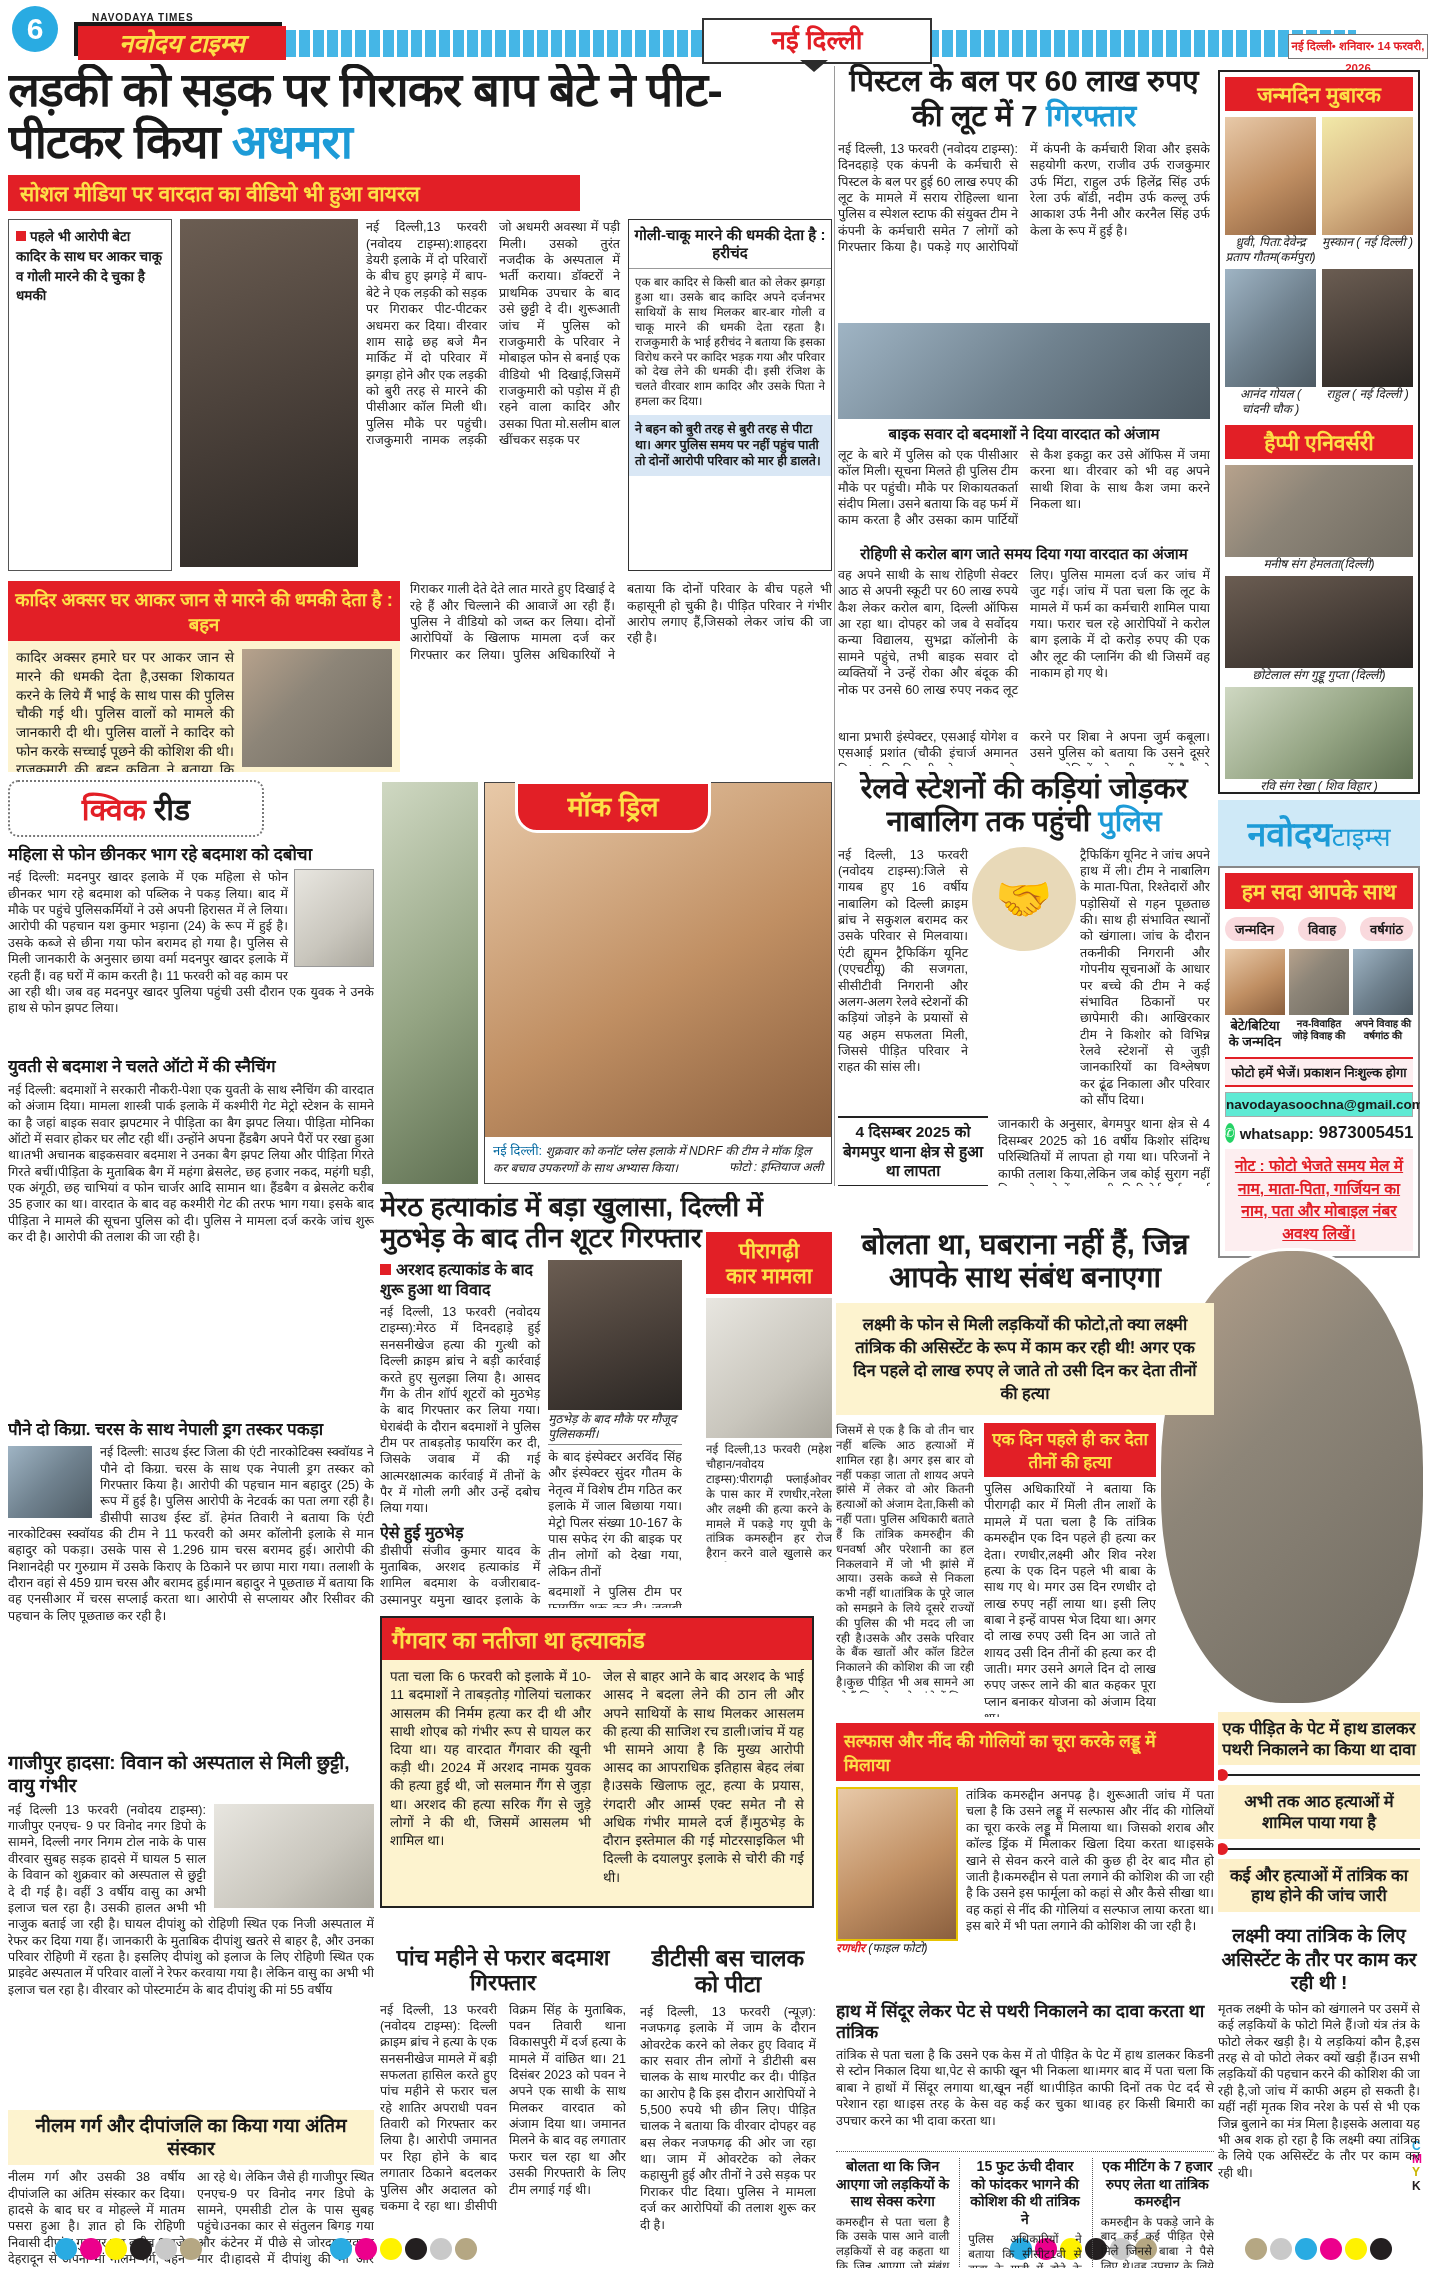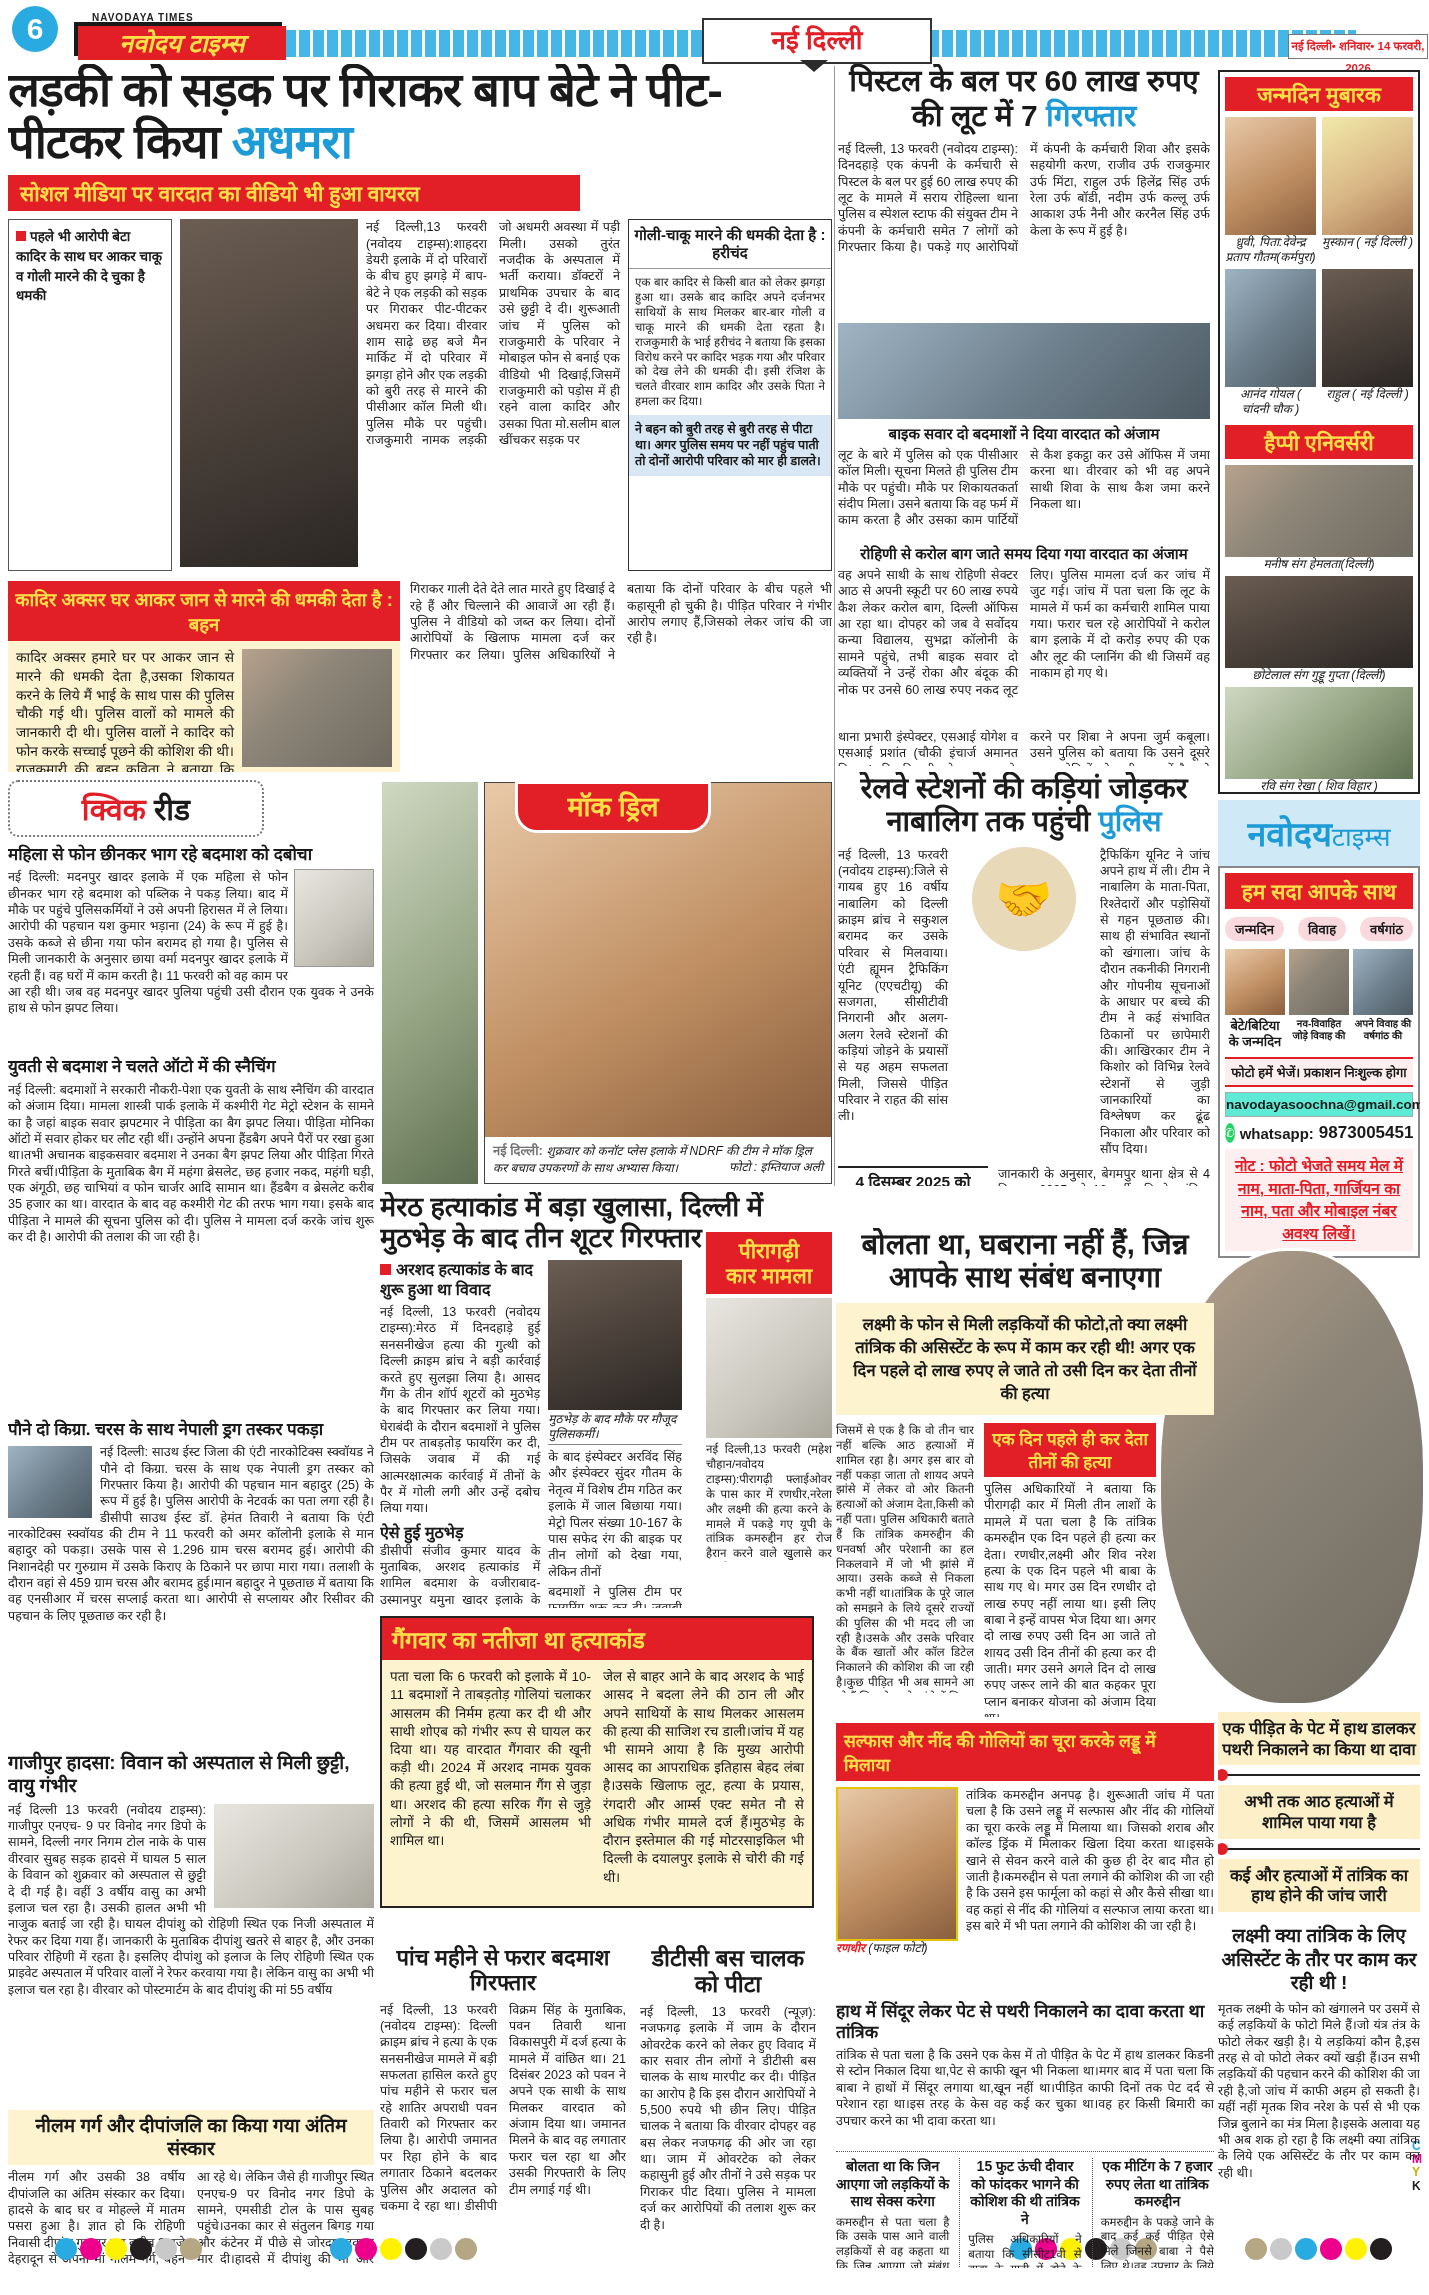--- a/index.html
+++ b/index.html
@@ -85,21 +85,21 @@
     <div class="photo cool" style="width:100%;height:96px;margin:6px 0;"></div>
     <div class="subhead">बाइक सवार दो बदमाशों ने दिया वारदात को अंजाम</div>
     <div class="bd cols2" style="margin-top:4px;height:92px;overflow:hidden;">लूट के बारे में पुलिस को एक पीसीआर कॉल मिली। सूचना मिलते ही पुलिस टीम मौके पर पहुंची। मौके पर शिकायतकर्ता संदीप मिला। उसने बताया कि वह फर्म में काम करता है और उसका काम पार्टियों से कैश इकट्ठा कर उसे ऑफिस में जमा करना था। वीरवार को भी वह अपने साथी शिवा के साथ कैश जमा करने निकला था।</div>
     <div class="subhead" style="margin-top:6px;">रोहिणी से करोल बाग जाते समय दिया गया वारदात का अंजाम</div>
     <div class="bd cols2" style="margin-top:4px;height:158px;overflow:hidden;">वह अपने साथी के साथ रोहिणी सेक्टर आठ से अपनी स्कूटी पर 60 लाख रुपये कैश लेकर करोल बाग, दिल्ली ऑफिस आ रहा था। दोपहर को जब वे सर्वोदय कन्या विद्यालय, सुभद्रा कॉलोनी के सामने पहुंचे, तभी बाइक सवार दो व्यक्तियों ने उन्हें रोका और बंदूक की नोक पर उनसे 60 लाख रुपए नकद लूट लिए। पुलिस मामला दर्ज कर जांच में जुट गई। जांच में पता चला कि लूट के मामले में फर्म का कर्मचारी शामिल पाया गया। फरार चल रहे आरोपियों ने करोल बाग इलाके में दो करोड़ रुपए की एक और लूट की प्लानिंग की थी जिसमें वह नाकाम हो गए थे।</div>
     <div class="bd cols2" style="margin-top:4px;height:120px;overflow:hidden;">थाना प्रभारी इंस्पेक्टर, एसआई योगेश व एसआई प्रशांत (चौकी इंचार्ज अमानत किदारा) की गठित टीम ने घटनास्थल के रूट पर लगे 100 से अधिक सीसीटीवी कैमरों की फुटेज खंगाली। जांच के दौरान पुलिस को शिकायतकर्ता के कर्मचारी शिबा पर शक हुआ। लगातार पूछताछ करने पर शिबा ने अपना जुर्म कबूला। उसने पुलिस को बताया कि उसने दूसरे सह आरोपियों को भारी मात्रा में कैश ले जाने की टिप दी थी। इसके बाद पुलिस ने राजीव और करण को गिरफ्तार कर लिया। जांच में पता चला कि बाकि चारों आरोपी घोषित बदमाश है। बाद में पुलिस ने करनैल सिंह, राहुल, रोहित और नदीम को गिरफ्तार किया। पुलिस ने इनके पास से कैश भी बरामद किया।</div>
   </div>
 
   <div class="abs" style="left:838px;top:772px;width:372px;height:414px;overflow:hidden;">
     <div style="font-weight:bold;font-size:29px;line-height:1.15;text-align:center;"><span>रेलवे स्टेशनों की कड़ियां जोड़कर नाबालिग तक पहुंची </span><span class="accent">पुलिस</span></div>
-    <div style="display:flex;gap:24px;margin-top:8px;">
+    <div style="display:flex;gap:4px;margin-top:8px;">
       <div class="bd" style="flex:1;">नई दिल्ली, 13 फरवरी (नवोदय टाइम्स):जिले से गायब हुए 16 वर्षीय नाबालिग को दिल्ली क्राइम ब्रांच ने सकुशल बरामद कर उसके परिवार से मिलवाया। एंटी ह्यूमन ट्रैफिकिंग यूनिट (एएचटीयू) की सजगता, सीसीटीवी निगरानी और अलग-अलग रेलवे स्टेशनों की कड़ियां जोड़ने के प्रयासों से यह अहम सफलता मिली, जिससे पीड़ित परिवार ने राहत की सांस ली।</div>
       <div style="width:104px;height:104px;border-radius:50%;background:#e8d9b8;display:flex;align-items:center;justify-content:center;font-size:46px;">🤝</div>
       <div class="bd" style="flex:1;">ट्रैफिकिंग यूनिट ने जांच अपने हाथ में ली। टीम ने नाबालिग के माता-पिता, रिश्तेदारों और पड़ोसियों से गहन पूछताछ की। साथ ही संभावित स्थानों को खंगाला। जांच के दौरान तकनीकी निगरानी और गोपनीय सूचनाओं के आधार पर बच्चे की टीम ने कई संभावित ठिकानों पर छापेमारी की। आखिरकार टीम ने किशोर को विभिन्न रेलवे स्टेशनों से जुड़ी जानकारियों का विश्लेषण कर ढूंढ निकाला और परिवार को सौंप दिया।</div>
     </div>
     <div style="display:flex;gap:10px;margin-top:8px;align-items:flex-start;">
       <div style="width:150px;font-weight:bold;font-size:15.5px;line-height:1.25;text-align:center;border-top:2px solid #222;border-bottom:2px solid #222;padding:4px 0;">4 दिसम्बर 2025 को बेगमपुर थाना क्षेत्र से हुआ था लापता</div>
       <div class="bd" style="flex:1;">जानकारी के अनुसार, बेगमपुर थाना क्षेत्र से 4 दिसम्बर 2025 को 16 वर्षीय किशोर संदिग्ध परिस्थितियों में लापता हो गया था। परिजनों ने काफी तलाश किया,लेकिन जब कोई सुराग नहीं मिला तो थाने में गुमशुदगी की रिपोर्ट दर्ज कराई गई। मामले की संवेदनशीलता को देखते हुए दिल्ली पुलिस की क्राइम ब्रांच की एंटी ह्यूमन ट्रैफिकिंग यूनिट को जांच सौंपी गई।</div>
     </div>
   </div>
 
@@ -131,21 +131,21 @@
     <div class="bd cols2" style="height:260px;overflow:hidden;">नीलम गर्ग और उसकी 38 वर्षीय दीपांजलि का अंतिम संस्कार कर दिया। हादसे के बाद घर व मोहल्ले में मातम पसरा हुआ है। ज्ञात हो कि रोहिणी निवासी दीपांशु गुरुवार रात करीब 2 बजे देहरादून से अपनी मां नीलम गर्ग, बहन दीपांजलि और दो भांजा विवान और वासु को होली के मौके पर लेकर दिल्ली आ रहे थे। लेकिन जैसे ही गाजीपुर स्थित एनएच-9 पर विनोद नगर डिपो के सामने, एमसीडी टोल के पास सुबह पहुंचे।उनका कार से संतुलन बिगड़ गया और कंटेनर में पीछे से जोरदार टक्कर मार दी।हादसे में दीपांशु की मां और बहन की मौत हो गई।</div>
   </div>
 
   <div class="abs" style="left:382px;top:782px;width:450px;height:402px;">
     <div style="display:flex;gap:6px;height:100%;">
       <div class="photo green" style="width:96px;height:100%;"></div>
       <div style="flex:1;position:relative;border:1px solid #444;display:flex;flex-direction:column;">
         <div class="abs redbar" style="left:30px;top:-2px;width:190px;height:46px;font-size:27px;text-align:center;line-height:46px;border:3px solid #fff;border-radius:0 0 22px 22px;z-index:2;">मॉक ड्रिल</div>
         <div class="photo warm" style="flex:1;"></div>
         <div style="padding:6px 8px;background:#fff;font-size:13px;line-height:1.3;">
-          <span style="color:#737373;font-weight:bold;">नई दिल्ली:</span>
+          <span style="color:#0369a1;font-weight:normal;">नई दिल्ली:</span>
           <span class="cap">शुक्रवार को कनॉट प्लेस इलाके में NDRF की टीम ने मॉक ड्रिल कर बचाव उपकरणों के साथ अभ्यास किया।</span>
           <span class="cap" style="float:right;">फोटो : इम्तियाज अली</span>
         </div>
       </div>
     </div>
   </div>
 
   <div class="abs" style="left:380px;top:1192px;width:434px;height:740px;overflow:hidden;">
     <div style="font-weight:bold;font-size:27px;line-height:1.15;">मेरठ हत्याकांड में बड़ा खुलासा, दिल्ली में मुठभेड़ के बाद तीन शूटर गिरफ्तार</div>
     <div style="display:flex;gap:8px;margin-top:6px;margin-right:132px;height:348px;overflow:hidden;">

